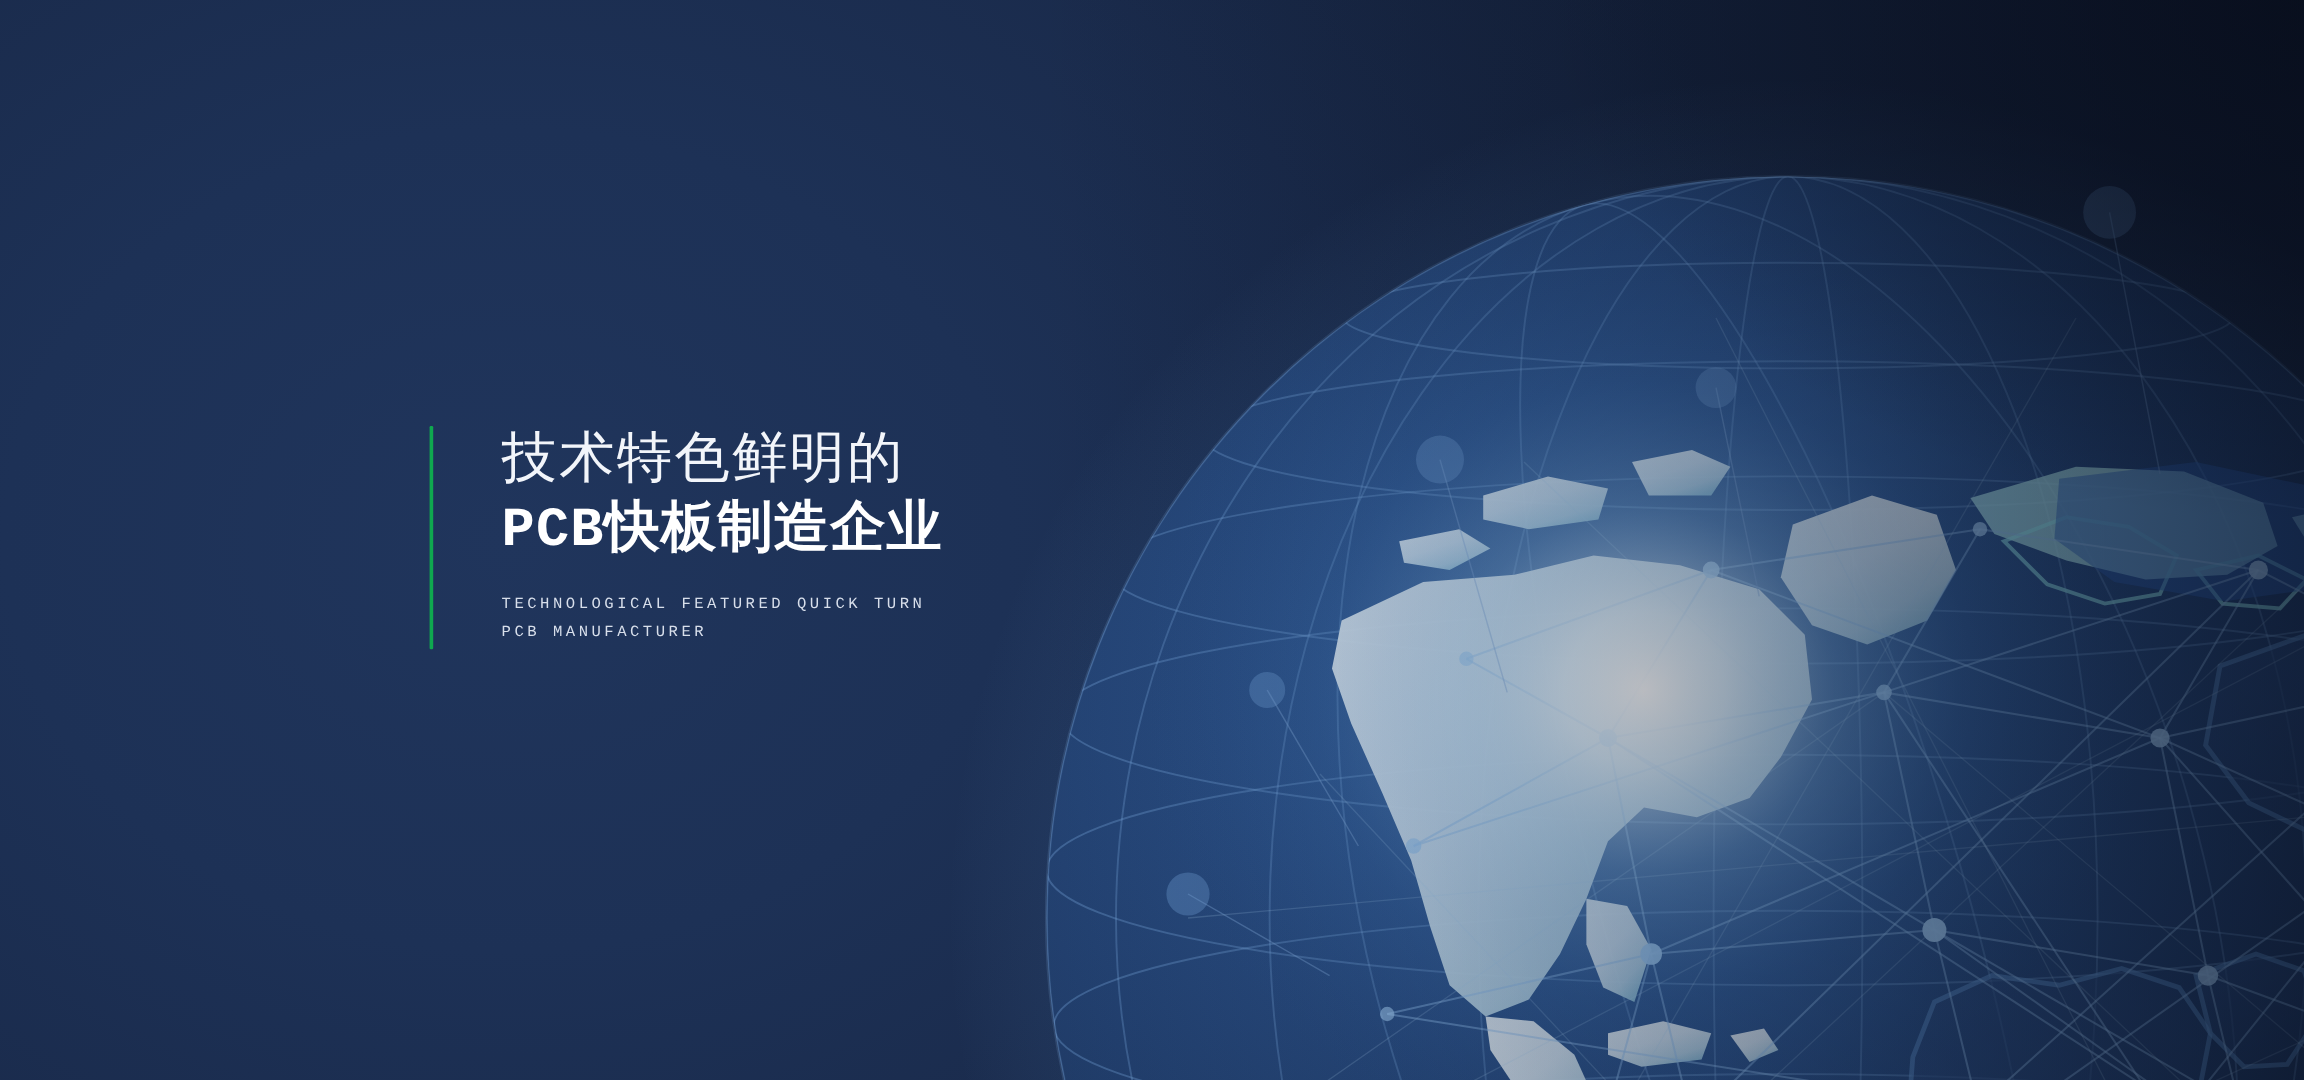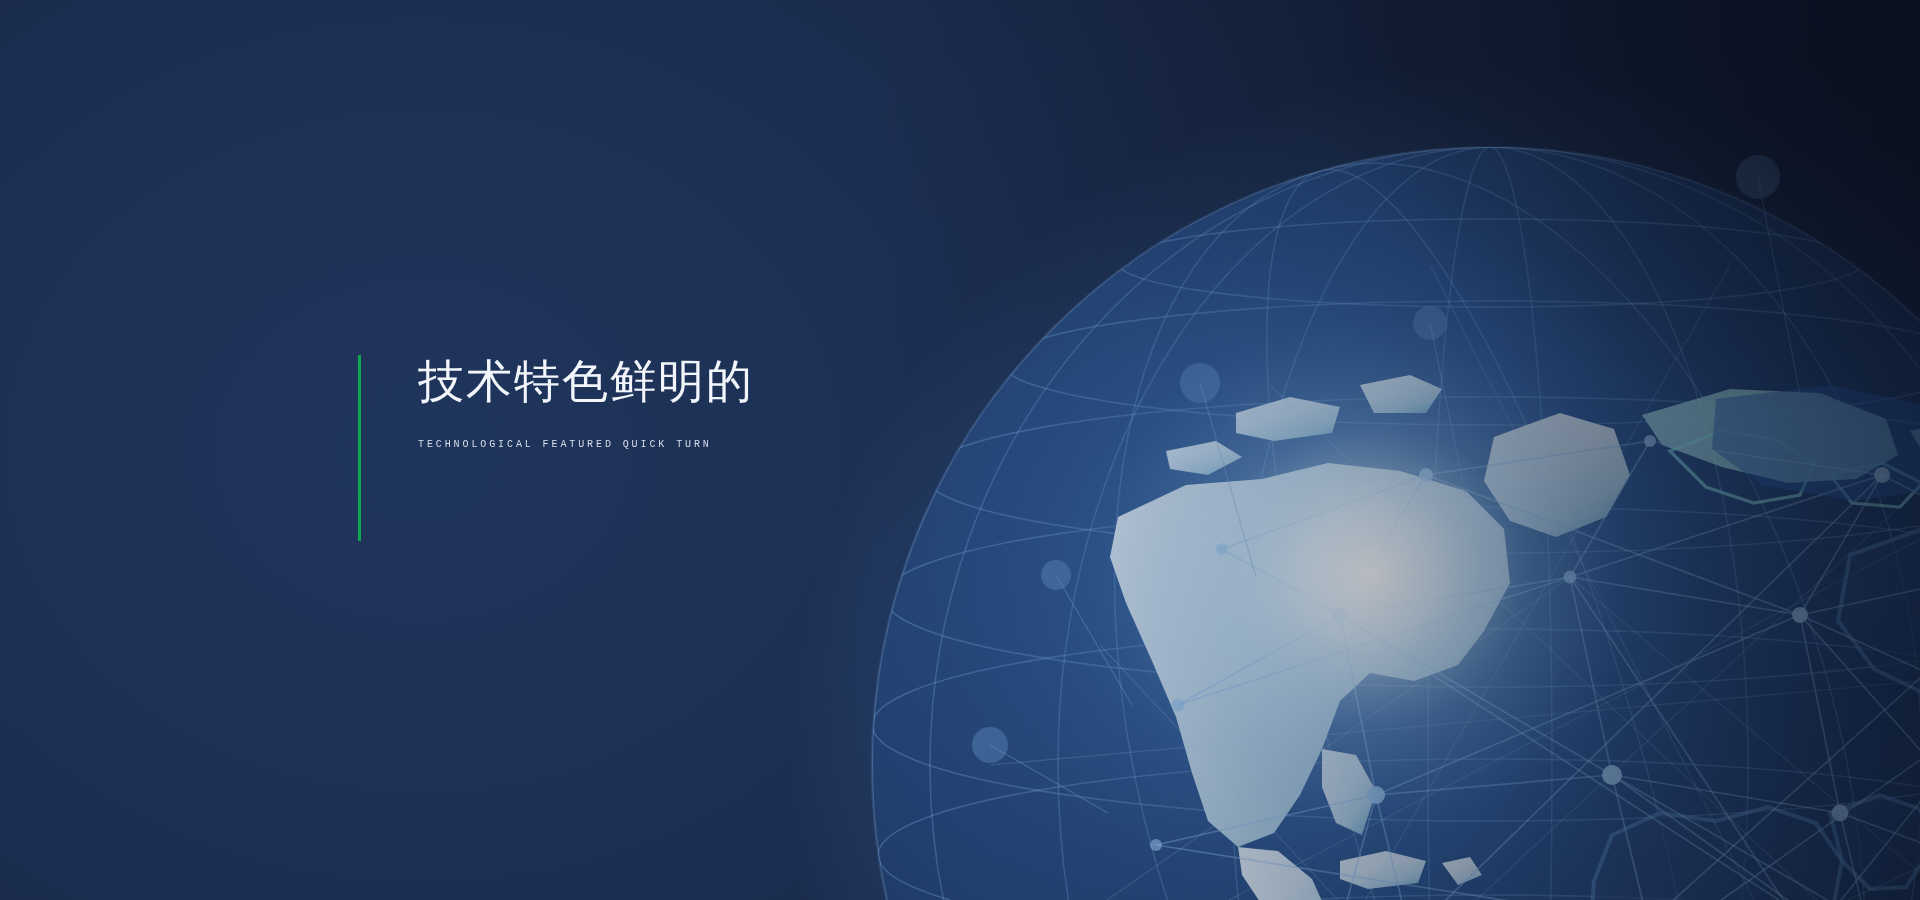--- a/index.html
+++ b/index.html
@@ -72,21 +72,21 @@
     font-size:46px;
     font-weight:700;
     line-height:1.22;
     color:#ffffff;
     letter-spacing:1px;
     margin-top:1px;
     white-space:nowrap;
   }
   .subline{
     margin-top:23px;
-    font-size:10px;
+    font-size:13px;
     font-weight:400;
     color:#d8dfeb;
     letter-spacing:2.9px;
     line-height:1.75;
     white-space:nowrap;
   }
 </style>
 </head>
 <body>
 
@@ -312,20 +312,22 @@
 
   <div class="vignette-right"></div>
 
   <div class="copy">
 
     <div class="accent-bar"></div>
 
     <div class="copy-text">
       <div class="headline-1">技术特色鲜明的</div>
 
+      <div class="headline-2">PCB快板制造企业</div>
 
       <div class="subline">TECHNOLOGICAL FEATURED QUICK TURN</div>
 
+      <div class="subline" style="margin-top:0;">PCB MANUFACTURER</div>
     </div>
 
   </div>
 
 </div>
 
 </body></html>

